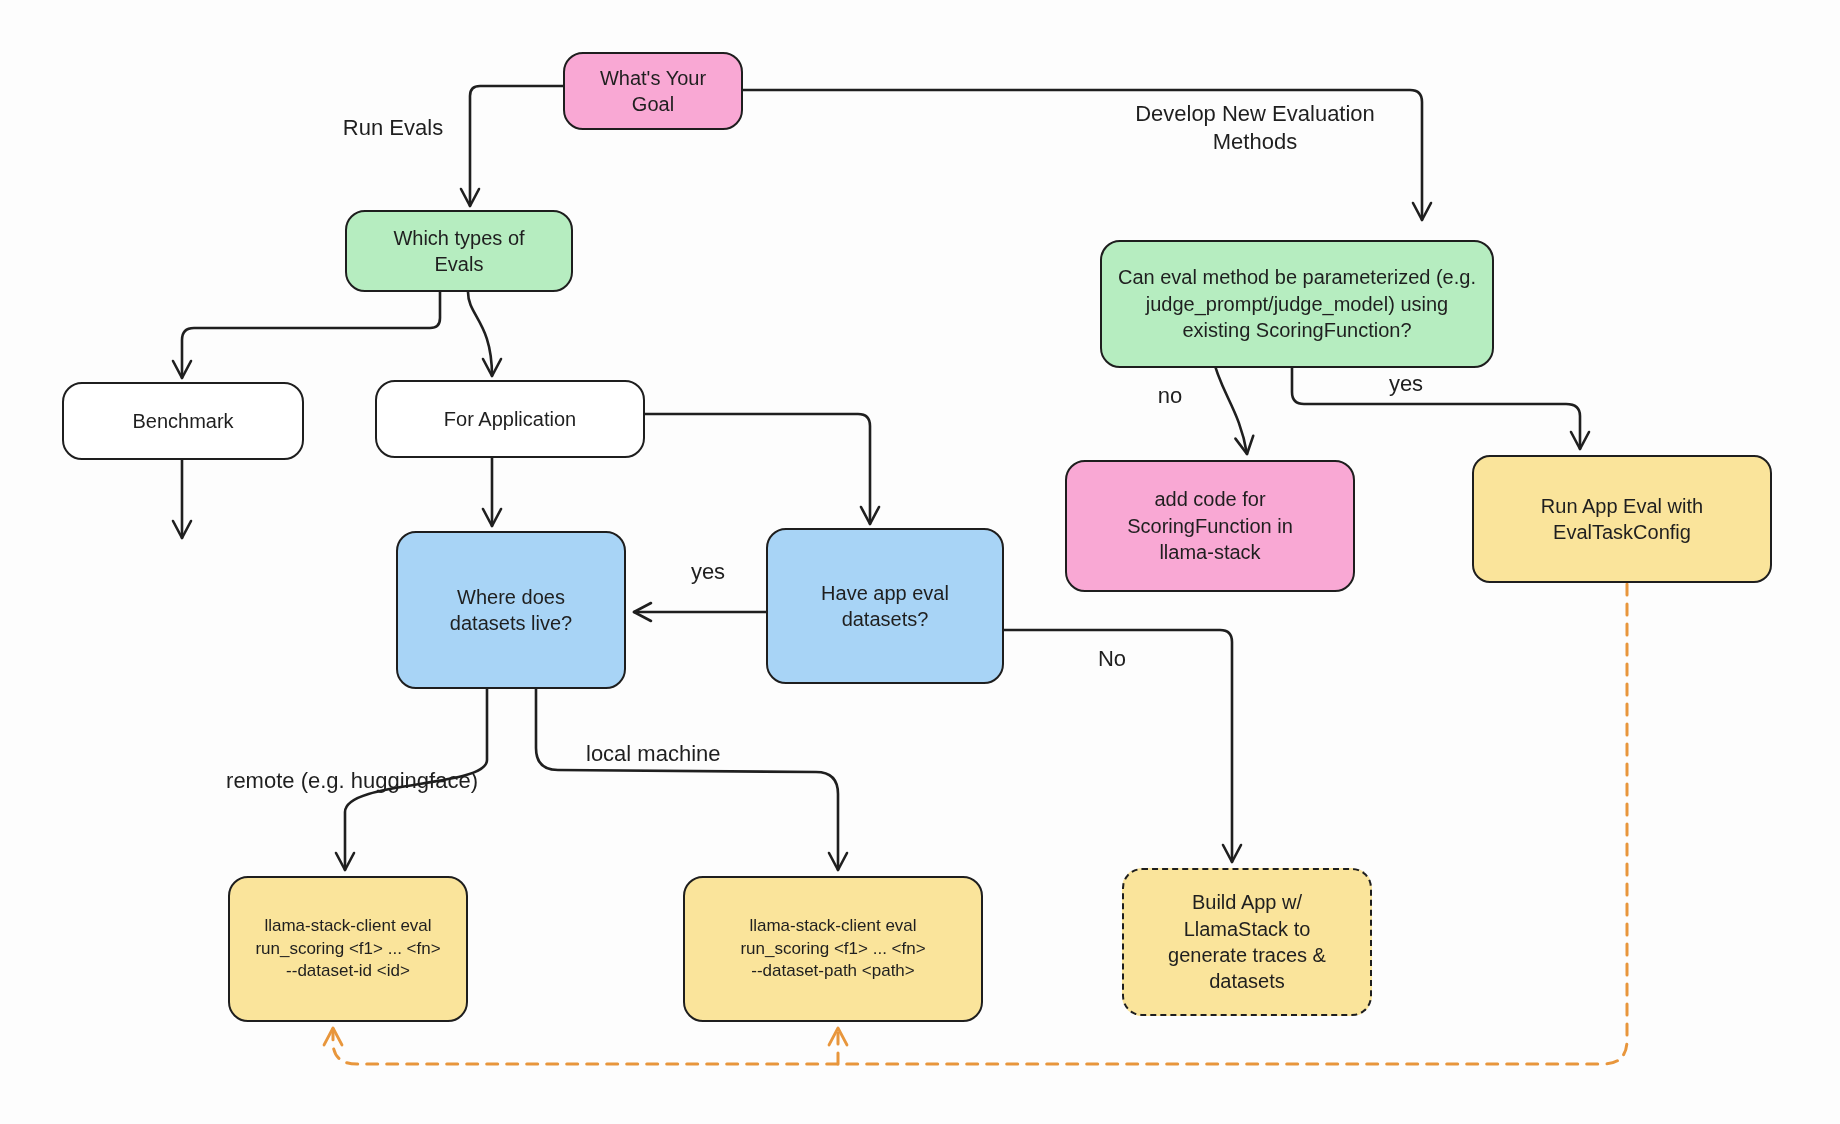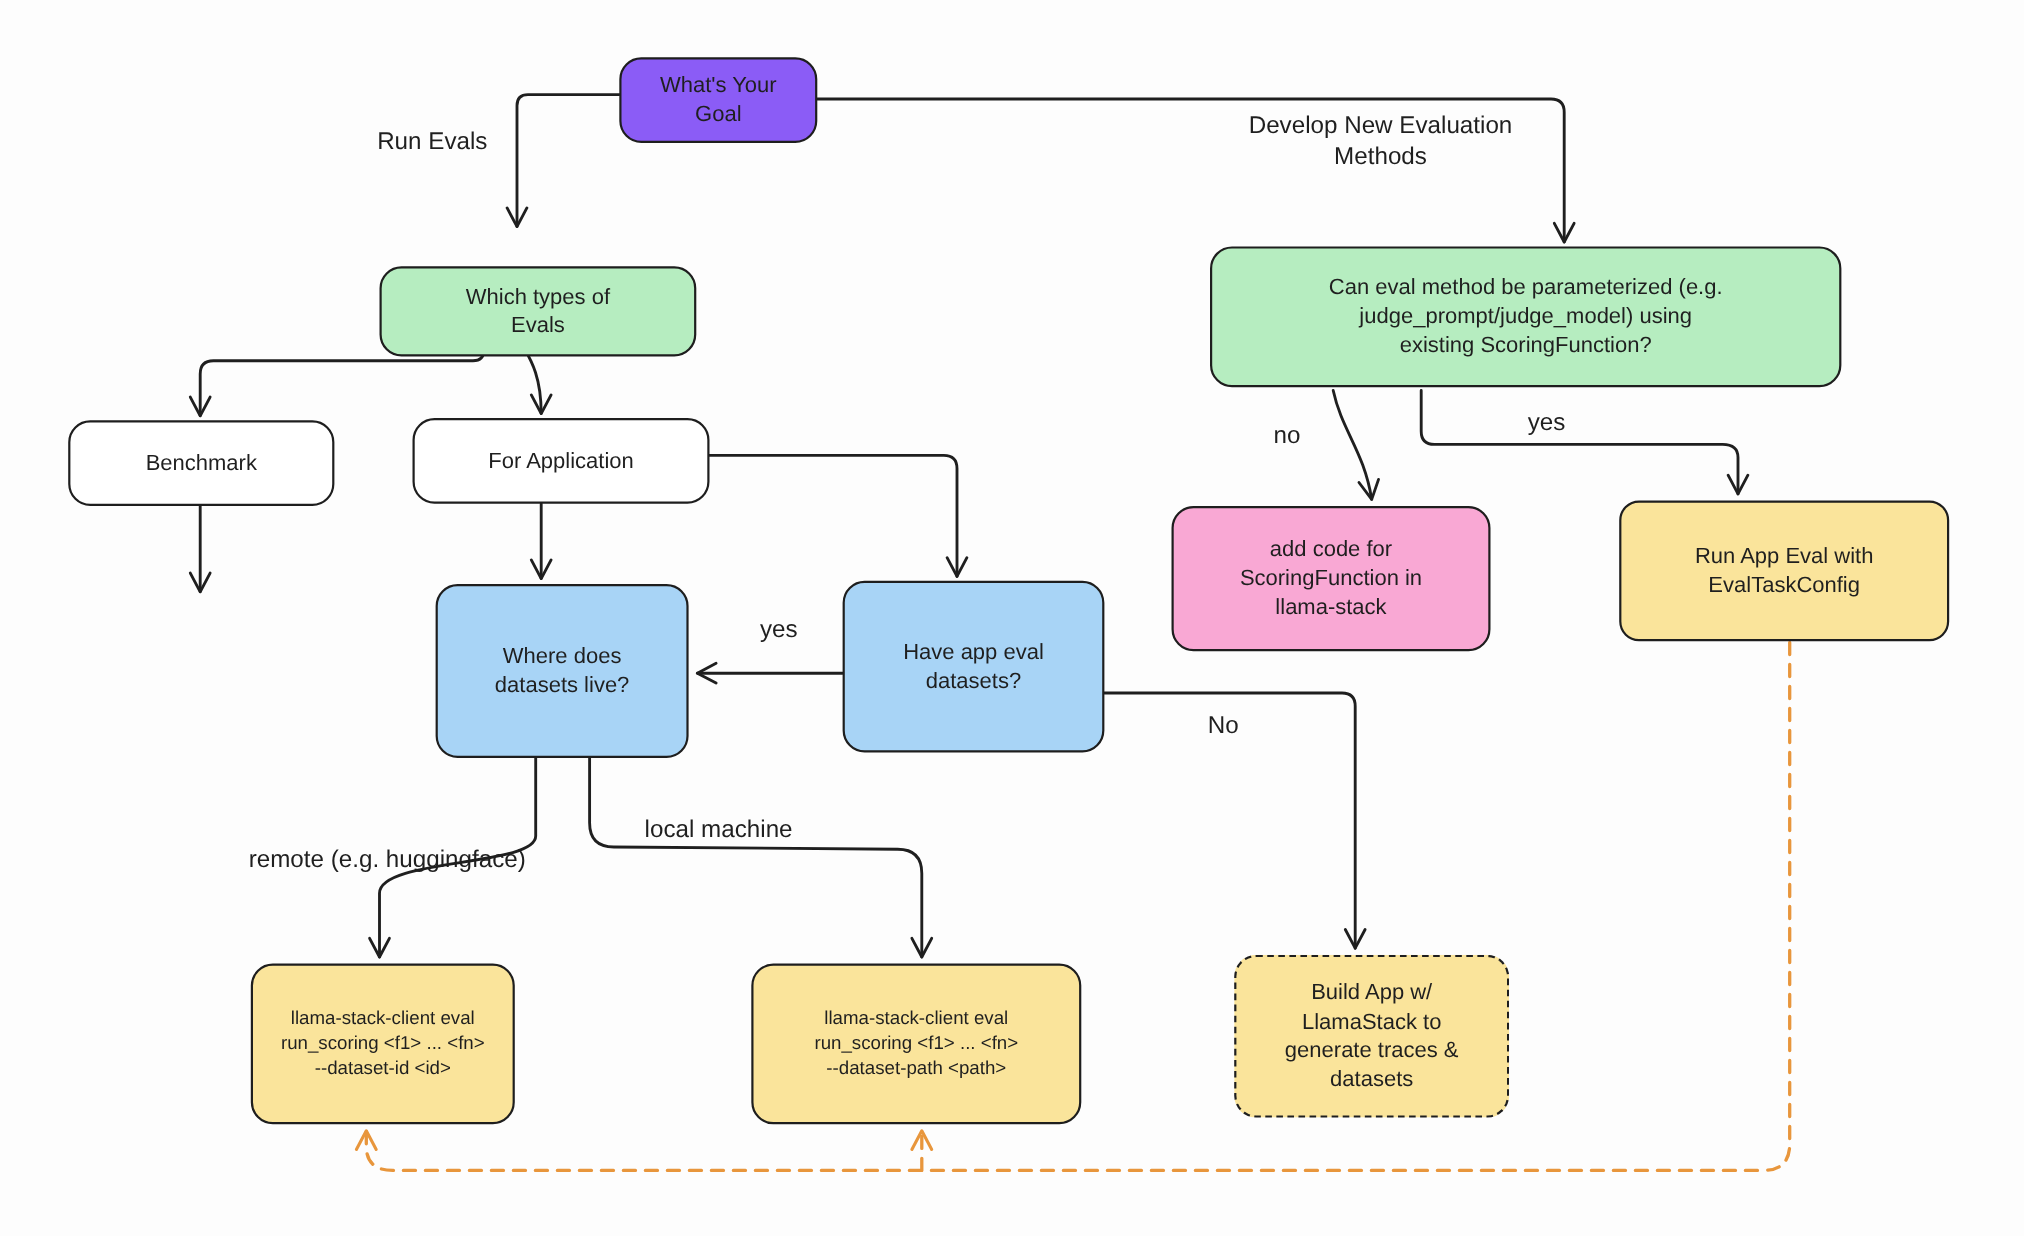--- a/index.html
+++ b/index.html
@@ -51,27 +51,27 @@
     <path class="edge" d="M 1004 630 L 1220 630 Q 1232 630 1232 642 L 1232 862" marker-end="url(#arw)"></path>
     <path class="edge" d="M 1212 355 C 1220 392 1240 410 1247 454" marker-end="url(#arw)"></path>
     <path class="edge" d="M 1292 355 L 1292 392 Q 1292 404 1304 404 L 1566 404 Q 1580 404 1580 416 L 1580 449" marker-end="url(#arw)"></path>
     <path class="edge" d="M 487 689 L 487 760 C 487 788 345 780 345 812 L 345 870" marker-end="url(#arw)"></path>
     <path class="edge" d="M 536 689 L 536 748 Q 536 770 558 770 L 816 772 Q 838 772 838 794 L 838 870" marker-end="url(#arw)"></path>
 
     <path class="edge orange" d="M 1627 584 L 1627 1040 Q 1627 1064 1603 1064 L 357 1064 Q 333 1064 333 1042 L 333 1028" marker-end="url(#arwo)"></path>
     <path class="edge orange" d="M 838 1064 L 838 1028" marker-end="url(#arwo)"></path>
   </svg>
 
-  <div class="node" style="left: 563px; top: 52px; width: 180px; height: 78px; background: #8b5cf6;">What's Your
+  <div class="node" style="left: 563px; top: 52px; width: 180px; height: 78px; background: #f9a8d4;">What's Your
 Goal</div>
 
-  <div class="node" style="left: 345px; top: 210px; width: 288px; height: 82px; background: rgb(182, 237, 192); margin-top: 32px;">Which types of
+  <div class="node" style="left: 345px; top: 210px; width: 228px; height: 82px; background: rgb(182, 237, 192);">Which types of
 Evals</div>
 
-  <div class="node" style="left: 1100px; top: 224px; width: 574px; height: 128px; background: rgb(182, 237, 192);">Can eval method be parameterized (e.g.
+  <div class="node" style="left: 1100px; top: 240px; width: 394px; height: 128px; background: rgb(182, 237, 192);">Can eval method be parameterized (e.g.
 judge_prompt/judge_model) using
 existing ScoringFunction?</div>
 
   <div class="node" style="left: 375px; top: 380px; width: 270px; height: 78px; background: rgb(255, 255, 255);">For Application</div>
 
   <div class="node" style="left: 62px; top: 382px; width: 242px; height: 78px; background: rgb(255, 255, 255);">Benchmark</div>
 
 
   <div class="node" style="left: 396px; top: 531px; width: 230px; height: 158px; background: rgb(168, 212, 246);">Where does
 datasets live?</div>

